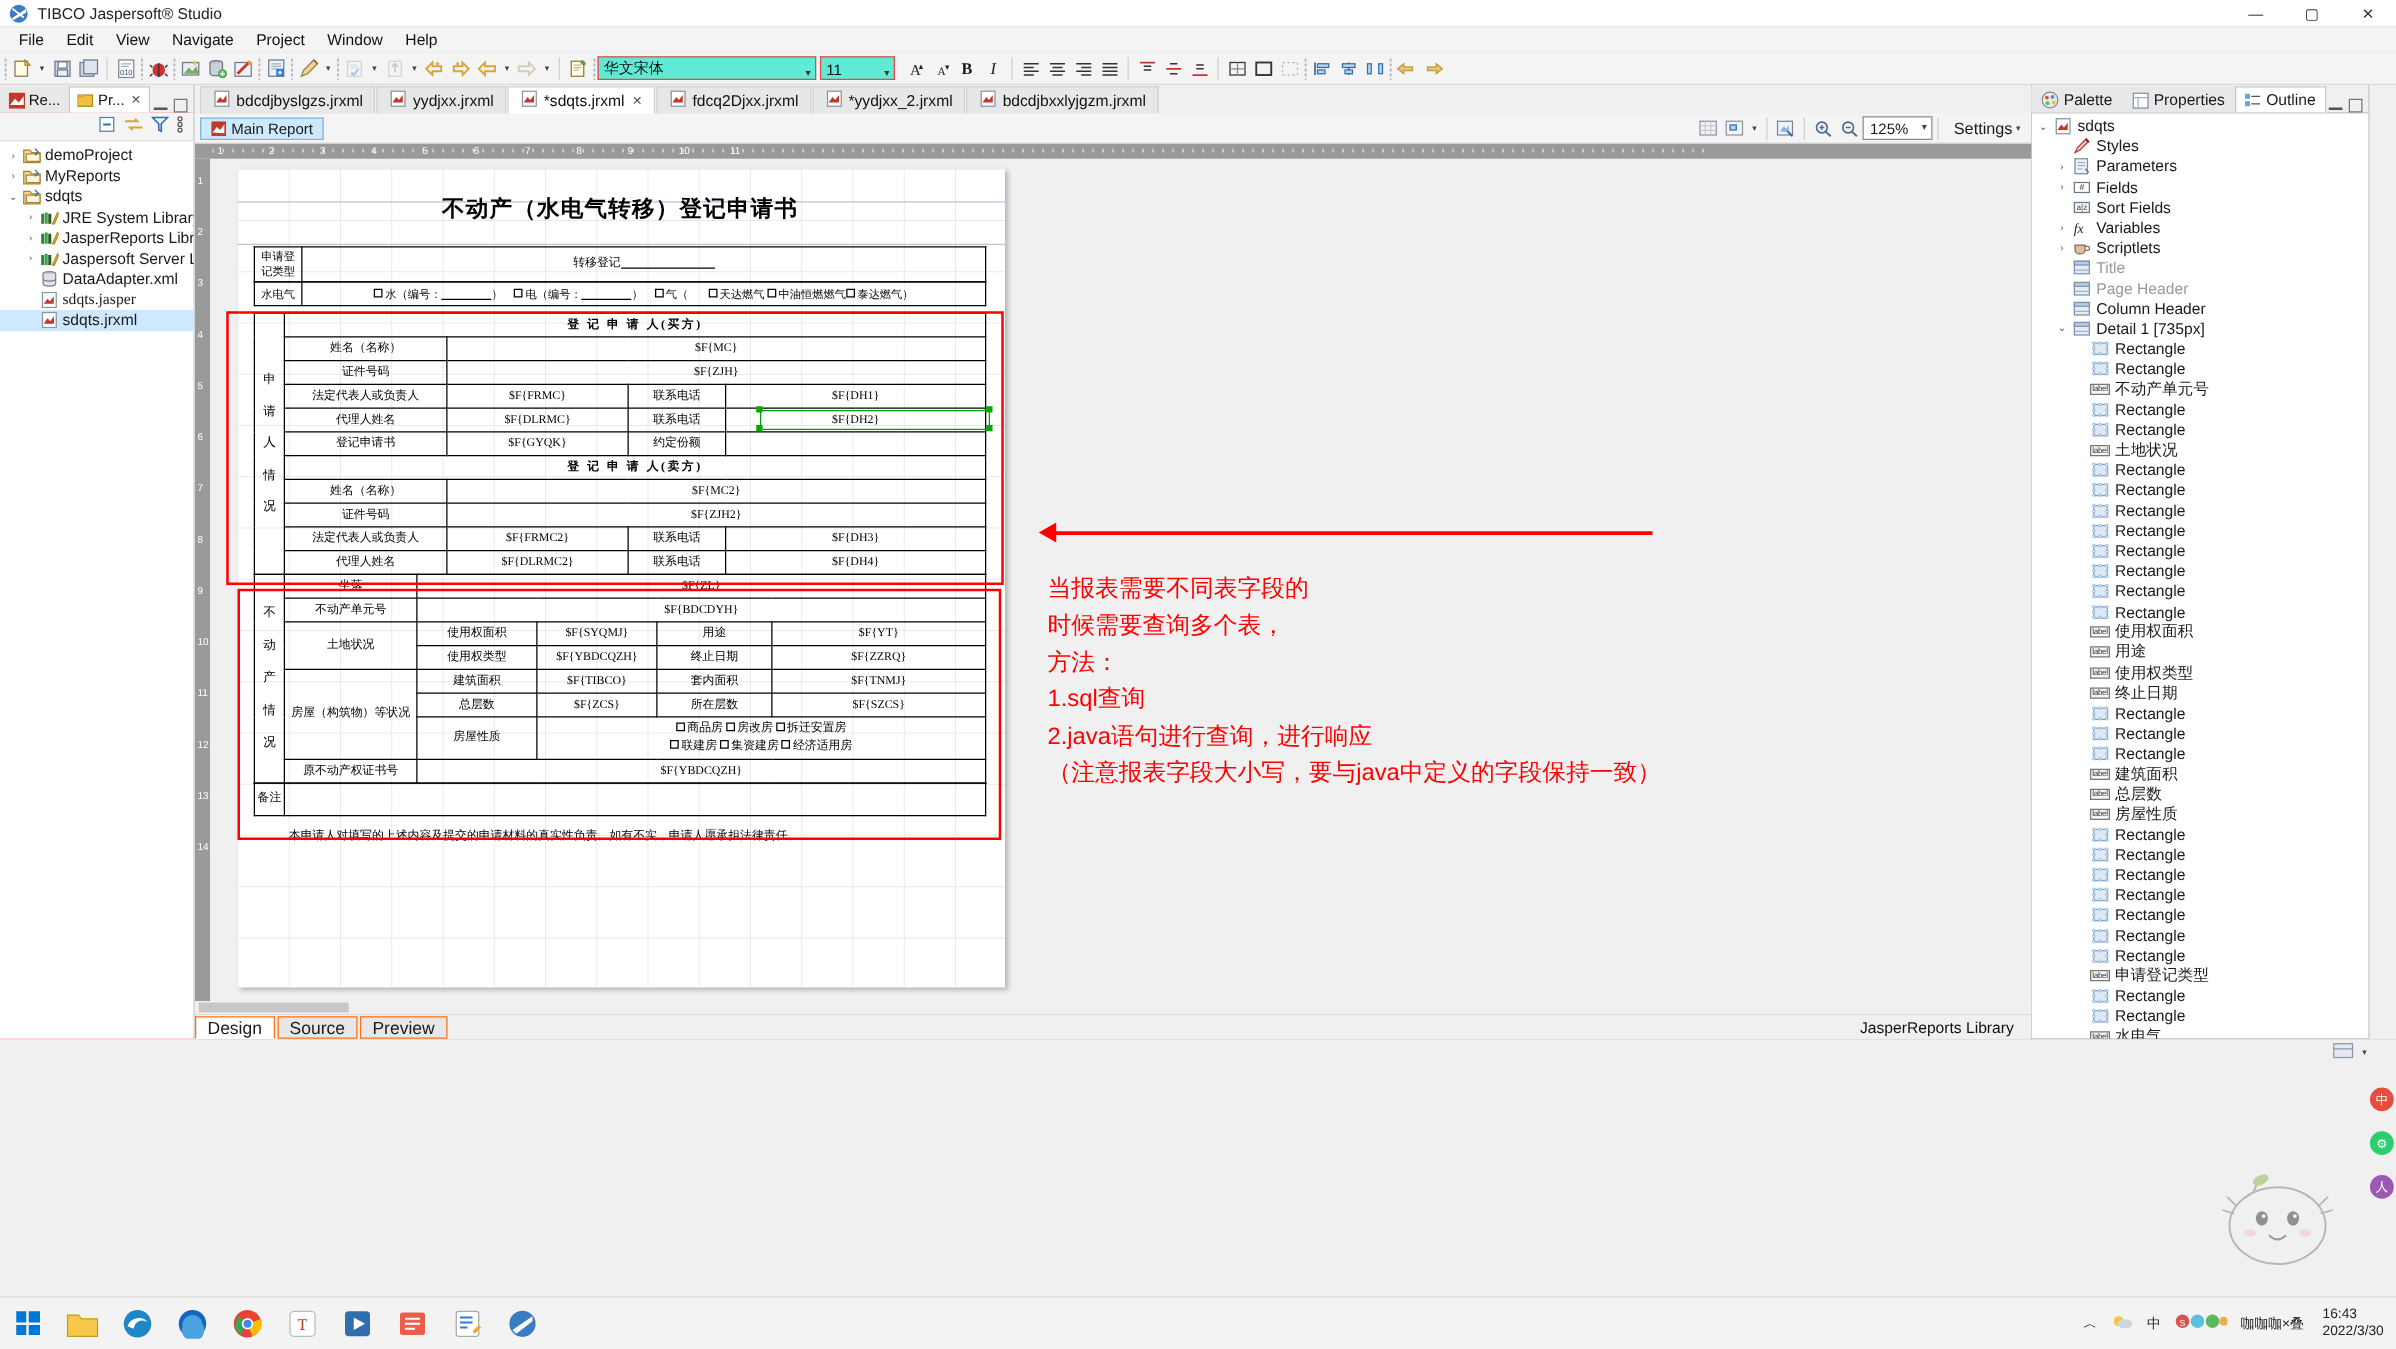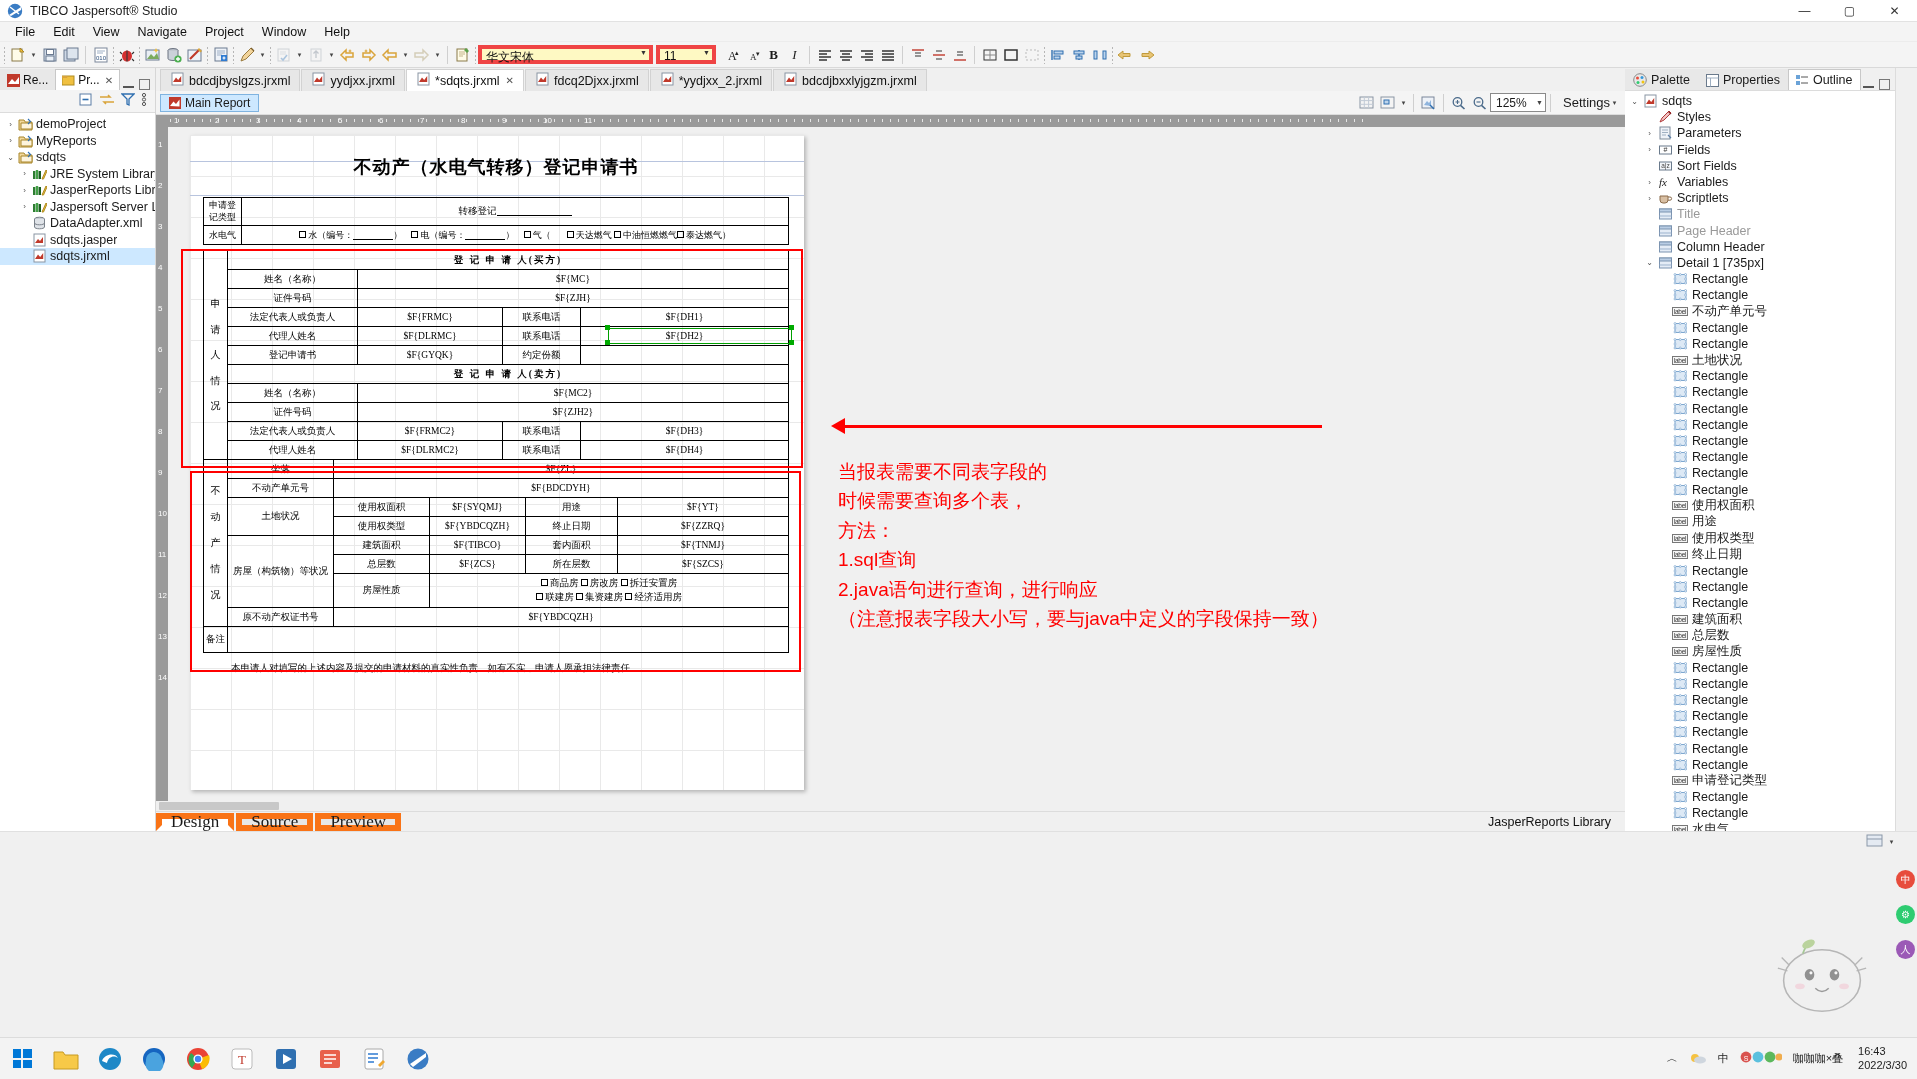--- a/index.html
+++ b/index.html
@@ -21,21 +21,21 @@
   .menubar{height:20px;background:#f4f4f4;display:flex;align-items:center;padding-left:6px;border-bottom:1px solid #ececec;}
   .menubar span{padding:2px 9px;font-size:12.5px;color:#111;}
   
   .toolbar{height:26px;background:#f4f4f4;display:flex;align-items:center;border-bottom:1px solid #d9d9d9;padding-left:2px;}
   .tsep{width:1px;height:18px;background:#cfcfcf;margin:0 4px;}
   .tdots{width:3px;height:18px;margin:0 1px;
          background-image:radial-gradient(circle, #b6b6b6 1px, transparent 1px);
          background-size:3px 4px;}
   .tbtn{width:21px;height:21px;display:flex;align-items:center;justify-content:center;position:relative;}
   .tarrow{width:11px;height:21px;display:flex;align-items:center;justify-content:center;font-size:7px;color:#444;}
-  .combo{height:19px;border:4px solid #ef4444;background:#fef9c3;display:flex;align-items:flex-start;
+  .combo{height:19px;border:1px solid #ef4444;background:#5eead4;display:flex;align-items:flex-end;
          padding:0 2px 0 4px;font-size:12px;color:#111;position:relative;}
   .combo .cv{flex:1;white-space:nowrap;overflow:hidden;}
   .combo .ca{font-size:7px;color:#333;padding-left:4px;}
   .fontcombo{width:175px;}
   .sizecombo{width:60px;}
   
   .main{display:flex;height:763px;}
   .leftpane{width:156px;background:#ef4444;display:flex;flex-direction:column;border-right:1px solid #d6d6d6;}
   .centerpane{flex:1;display:flex;flex-direction:column;background:#f4f4f4;}
   .rightpane{width:270px;background:#000000;display:flex;flex-direction:column;}
@@ -94,21 +94,21 @@
   .handle{position:absolute;width:5px;height:5px;background:#0a0;}
   
   .annotbox{position:absolute;border:2.4px solid #ff0000;pointer-events:none;}
   .annot-text{position:absolute;color:#ff0000;font-size:19px;line-height:1.55;
               font-family:"Liberation Sans", sans-serif;white-space:pre;}
   .arrow{position:absolute;height:3px;background:#ff0000;}
   .arrowhead{position:absolute;width:0;height:0;border-top:8px solid transparent;
              border-bottom:8px solid transparent;border-right:14px solid #ff0000;}
   
   .desrow{height:20px;display:flex;align-items:center;background:#f0f0f0;border-top:1px solid #dcdcdc;}
-  .dtab{height:18px;padding:0 9px;display:flex;align-items:center;font-size:17px;background:#e7e7e7;border:6px solid #f97316;margin-right:2px;font-family:Liberation Serif, serif;}
+  .dtab{height:18px;padding:0 9px;display:flex;align-items:center;font-size:14px;background:#e7e7e7;border:1px solid #f97316;margin-right:2px;}
   .dtab.active{background:#fff;border-bottom-color:#fff;}
   .dright{margin-left:auto;font-size:12.5px;padding-right:14px;color:#111;}
   
   .rtabs{height:22px;display:flex;align-items:flex-end;background:#f0f0f0;}
   .rtab{height:21px;display:flex;align-items:center;gap:4px;padding:0 7px;font-size:12.5px;border:1px solid transparent;border-bottom:none;}
   .rtab.active{background:#fff;border-color:#c8c8c8;}
   .rtab.inactive{background:#e8e8e8;}
   .outline{flex:1;background:#fff;overflow:hidden;font-size:12.5px;border-top:1px solid #dcdcdc;padding-top:2px;}
   .onode{display:flex;align-items:center;height:16.2px;white-space:nowrap;}
   .oarr{width:13px;text-align:center;font-size:8px;color:#555;flex:0 0 13px;}
@@ -526,21 +526,21 @@
           <span class="tarr"></span>
           <span class="tico">
             <svg width="15" height="14">
               <ellipse cx="7.5" cy="3" rx="5" ry="1.8" fill="#c7ccd3" stroke="#7b828b"></ellipse>
               <path d="M2.5 3v8c0 1 2.3 1.8 5 1.8s5-.8 5-1.8V3" fill="#dfe3e8" stroke="#7b828b"></path>
               <path d="M2.5 7c0 1 2.3 1.8 5 1.8s5-.8 5-1.8" fill="none" stroke="#7b828b"></path>
             </svg>
           </span>
           <span class="tlbl">DataAdapter.xml</span>
         </div>
-        <div class="tnode" style="padding-left: 18px;">
+        <div class="tnode" style="padding-left: 18px; font-family: Liberation Serif, serif;">
           <span class="tarr"></span>
           <span class="tico">
             <svg width="15" height="14">
               <rect x="2" y="1" width="11" height="12" fill="#fff" stroke="#8a95a3"></rect>
               <path d="M3 10 l3-4 2 2 3-4v6z" fill="#c0392b"></path>
             </svg>
           </span>
           <span class="tlbl">sdqts.jasper</span>
         </div>
         <div class="tnode sel" style="padding-left: 18px;">

